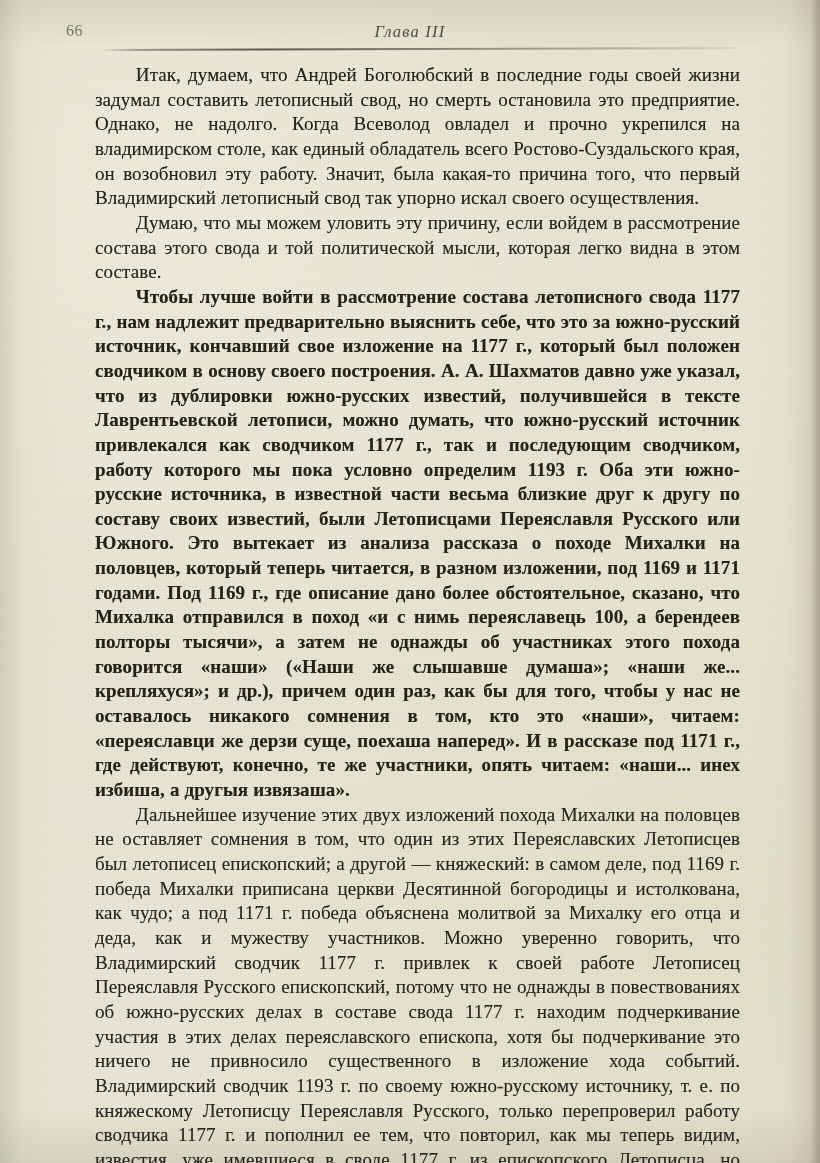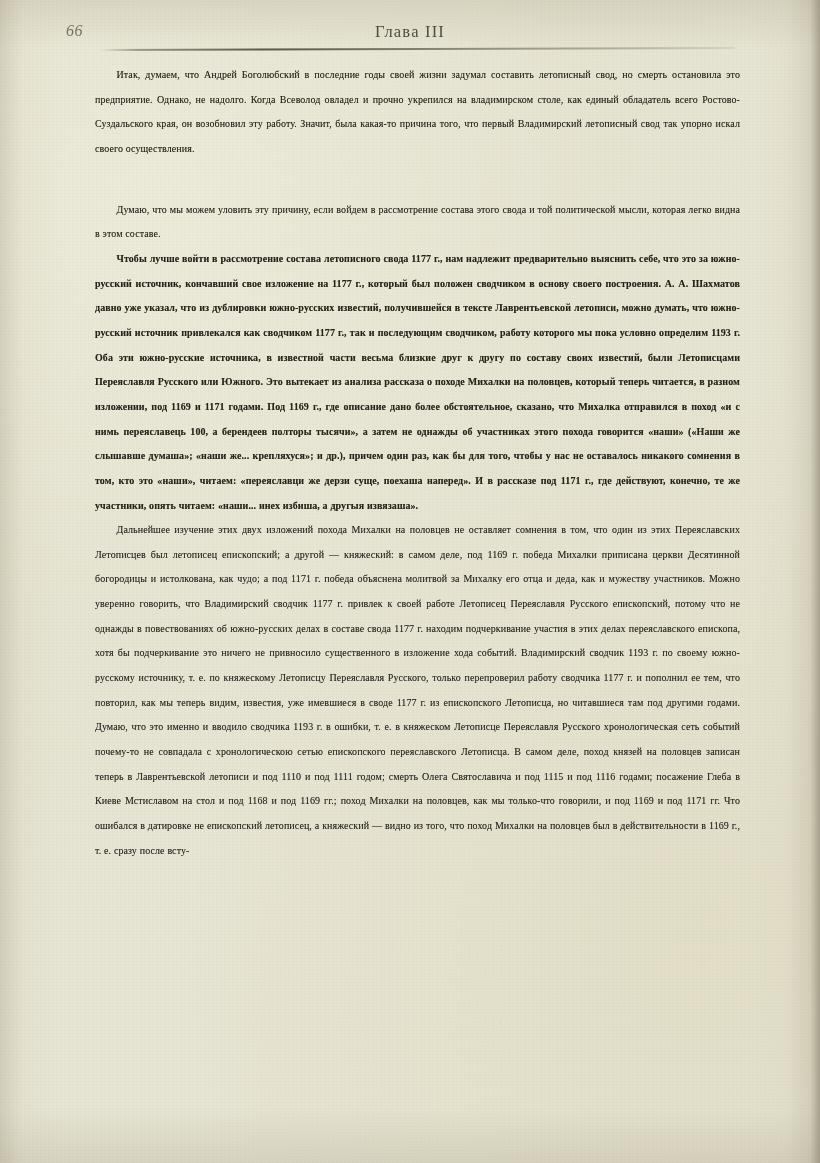--- a/index.html
+++ b/index.html
@@ -53,32 +53,32 @@
     position: absolute;
     top: 22px;
     left: 66px;
     right: 66px;
     height: 22px;
   }
   .folio {
     position: absolute;
     left: 0;
     top: 0;
-    font-style: italic;
     font-size: 16px;
     letter-spacing: 0.5px;
     color: #4c4a3e;
     opacity: 0.72;
   }
   .head-title {
     position: absolute;
     left: 0;
     right: 0;
     top: 0;
     text-align: center;
+    font-style: italic;
     font-size: 16.5px;
     letter-spacing: 1.2px;
     color: #3a3830;
     opacity: 0.88;
   }
   .head-rule {
     position: absolute;
     top: 48px;
     left: 100px;
     width: 635px;
@@ -98,32 +98,32 @@
   .textblock {
     position: absolute;
     top: 63px;
     left: 95px;
     width: 645px;
   }
   p {
     margin: 0;
     text-align: justify;
     text-indent: 2.15em;
-    font-size: 10px;
+    font-size: 19px;
     line-height: 24.65px;
     letter-spacing: 0.08px;
     word-spacing: 0.2px;
     color: #23221c;
     text-shadow: 0 0 0.55px rgba(40,38,30,0.40);
   }
   p + p { margin-top: 0; }
 
   
   p:nth-of-type(1) { color: #232219; }
-  p:nth-of-type(2) { color: #26251d; margin-top: 36px; }
+  p:nth-of-type(2) { color: #26251d; }
   p:nth-of-type(3) { color: #242319; font-weight: bold; }
   p:nth-of-type(4) { color: #262520; }
   p:nth-of-type(5) { color: #232218; }
 </style>
 </head>
 <body>
 
 <div class="page">
 
   <div class="running-head">

